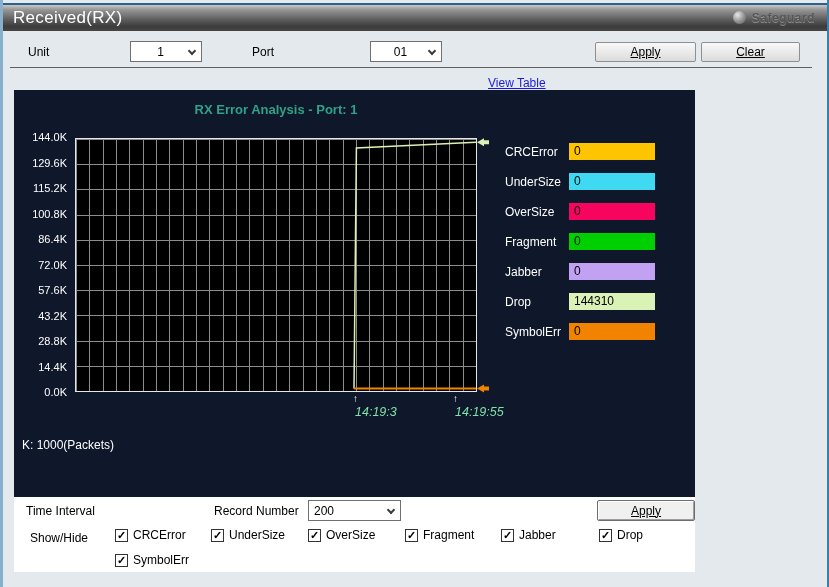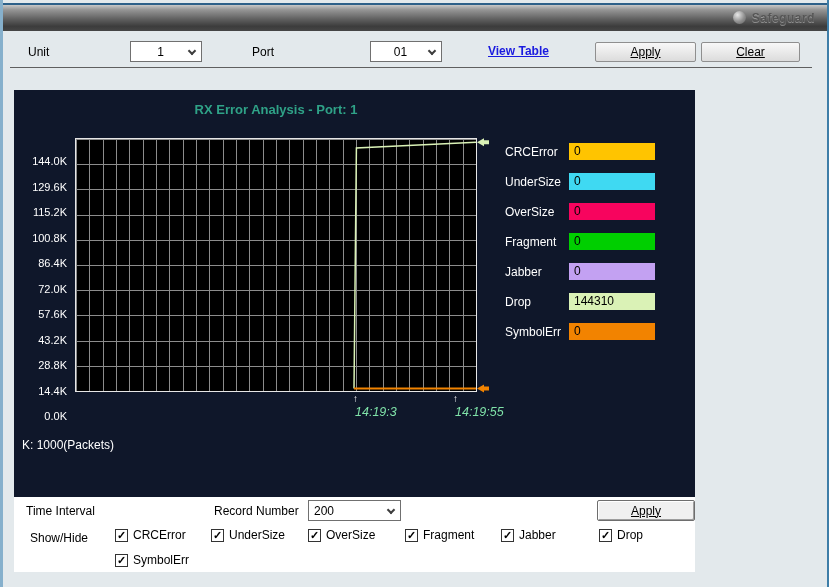--- a/index.html
+++ b/index.html
@@ -22,32 +22,32 @@
   .sg-text { font-size:12px; font-weight:bold; color:#555; text-shadow:0 1px 0 rgba(255,255,255,0.35); letter-spacing:0.5px; }
 
   
   .lbl { font-size:12px; color:#000; }
   .select { position:absolute; height:21px; background:#fff; border:1px solid #707070;
     display:flex; align-items:center; font-size:12px; padding:0 16px 0 5px; }
   .select .sel-val { flex:1; }
   .select.center .sel-val { text-align:center; }
   .chev { position:absolute; right:6px; top:6px; width:6px; height:6px;
     border-right:2px solid #3d3d3d; border-bottom:2px solid #3d3d3d; transform:rotate(45deg); }
-  .link { font-size:12px; font-weight:bold; color:#1a1adf; text-decoration:underline; cursor:pointer; }
+  .link { font-size:12px; font-weight:normal; color:#1a1adf; text-decoration:underline; cursor:pointer;margin-top:32px; }
   .btn { position:absolute; height:20px; background:linear-gradient(#f8f8f8,#dcdcdc);
     border:1px solid #8f8f8f; border-radius:2px; font-size:12px; font-family:"Liberation Sans",sans-serif;
     text-align:center; line-height:18px; cursor:pointer;text-decoration:underline; }
   .sep { position:absolute; left:10px; top:67px; width:802px; height:1px; background:#5f5f5f; }
 
   
   .chart-panel { position:absolute; left:14px; top:90px; width:681px; height:407px; background:#0f172a; }
   .chart-title { position:absolute; left:61px; top:12px; width:402px; text-align:center;
     font-size:13px; font-weight:bold; color:#2fa287; }
   .y-ticks { position:absolute; left:0; top:41px; width:53px; height:268px;
-    display:flex; flex-direction:column; justify-content:space-between;margin-top:24px; }
+    display:flex; flex-direction:column; justify-content:space-between; }
   .y-ticks span { display:block; text-align:right; font-size:11px; color:#fff; height:13px; line-height:13px; }
   .plot { position:absolute; left:61px; top:48px; width:402px; height:254px;
     border:1px solid #e6e6e6; background:
       repeating-linear-gradient(90deg,#8c8c8c 0 1px,transparent 1px 13.33px),
       repeating-linear-gradient(180deg,#8c8c8c 0 1px,transparent 1px 25.2px),
       #000; }
   .plot svg { position:absolute; left:0; top:0; overflow:visible; }
   .tick-arrow { position:absolute; top:303px; font-size:10px; color:#fff; }
   .xlab { position:absolute; top:315px; font-size:12.5px; font-style:italic; color:#7fe2a8; white-space:nowrap;text-align:center; }
   .legend { position:absolute; left:491px; top:53px; }
@@ -65,20 +65,21 @@
     display:flex; align-items:center; justify-content:center; font-size:11px; font-weight:bold; line-height:1; color:#000; }
   .cb .cb-lbl { font-size:12px; color:#000; }
 </style>
 </head>
 <body>
 
 <div class="b-left"></div>
 <div class="b-right"></div>
 
 <div class="titlebar">
+  <span class="page-title">Received(RX)</span>
   <span class="safeguard">
     <span class="sg-ball"></span>
     <span class="sg-text">Safeguard</span>
   </span>
 </div>
 
 <span class="lbl abs" style="left:28px;top:45px;">Unit</span>
 <div class="select center" style="left:130px;top:41px;width:72px;">
   <span class="sel-val">1</span>
   <span class="chev"></span>

